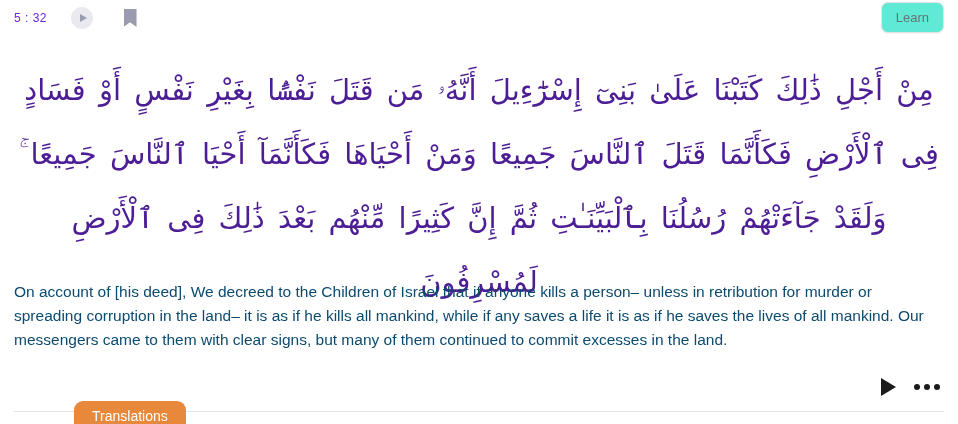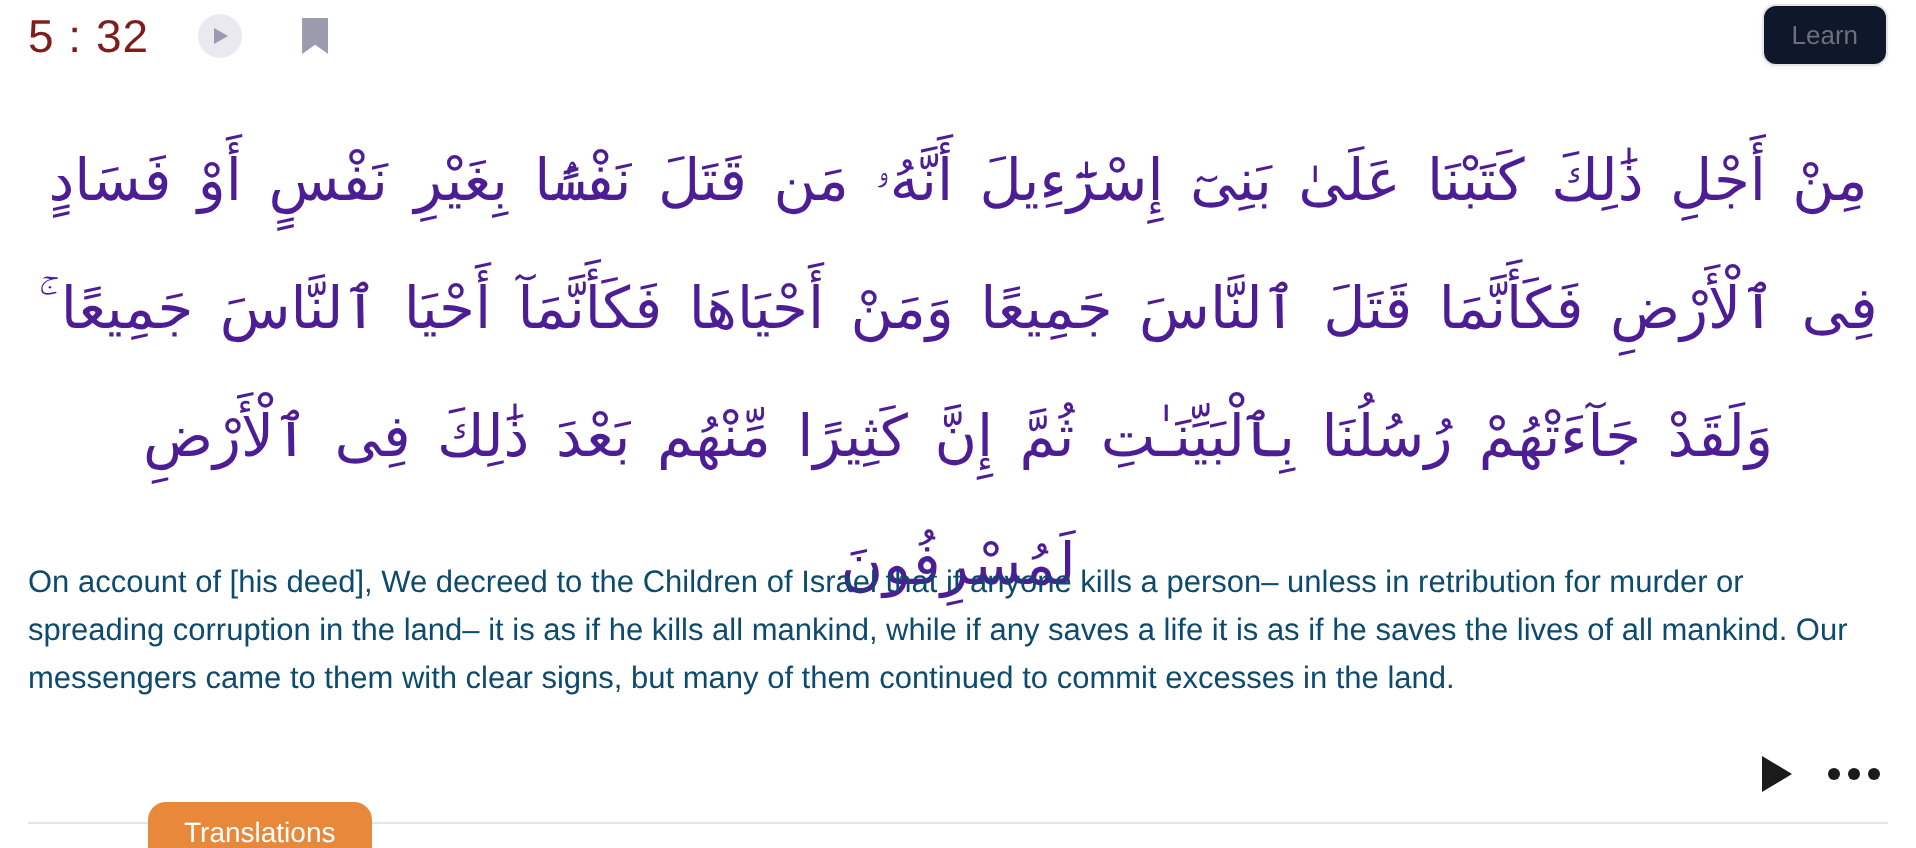--- a/index.html
+++ b/index.html
@@ -21,22 +21,22 @@
   .topbar {
     position: absolute;
     top: 0; left: 0;
     width: 958px;
     height: 36px;
     display: flex;
     align-items: center;
     padding: 0 14px;
   }
   .timer {
-    font-size: 23px;
-    color: #7f1d1d;
+    font-size: 12px;
+    color: #6d28d9;
     letter-spacing: 0.5px;
     font-family: "Liberation Sans", sans-serif;
     margin-right: 22px;
   }
   .icon-btn {
     width: 26px;
     height: 26px;
     display: flex;
     align-items: center;
     justify-content: center;
@@ -62,21 +62,21 @@
   .bookmark {
     width: 13px;
     height: 18px;
     background: #9b9bb0;
     clip-path: polygon(0 0, 100% 0, 100% 100%, 50% 74%, 0 100%);
   }
   .learn-btn {
     position: absolute;
     right: 14px;
     top: 2px;
-    background: #0f172a;
+    background: #5eead4;
     border: 1px solid #e3e3e8;
     border-radius: 7px;
     padding: 7px 14px;
     font-size: 13px;
     color: #6f6f7a;
     box-shadow: 0 1px 2px rgba(0,0,0,0.05);
     cursor: pointer;
     font-family: "Liberation Sans", sans-serif;
   }
 

